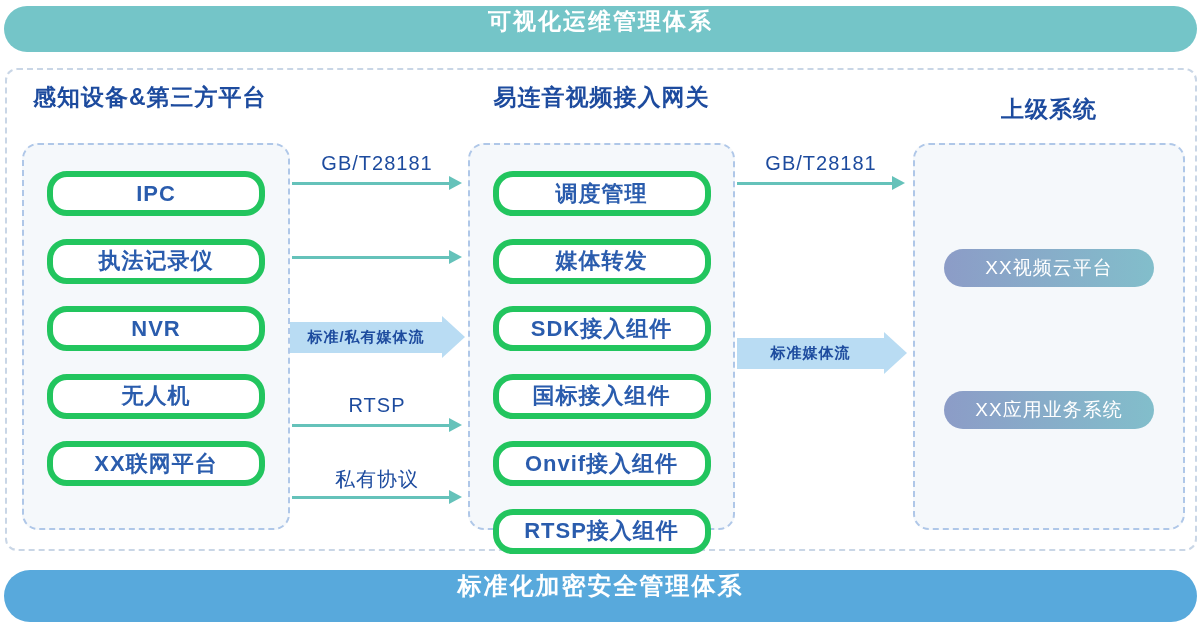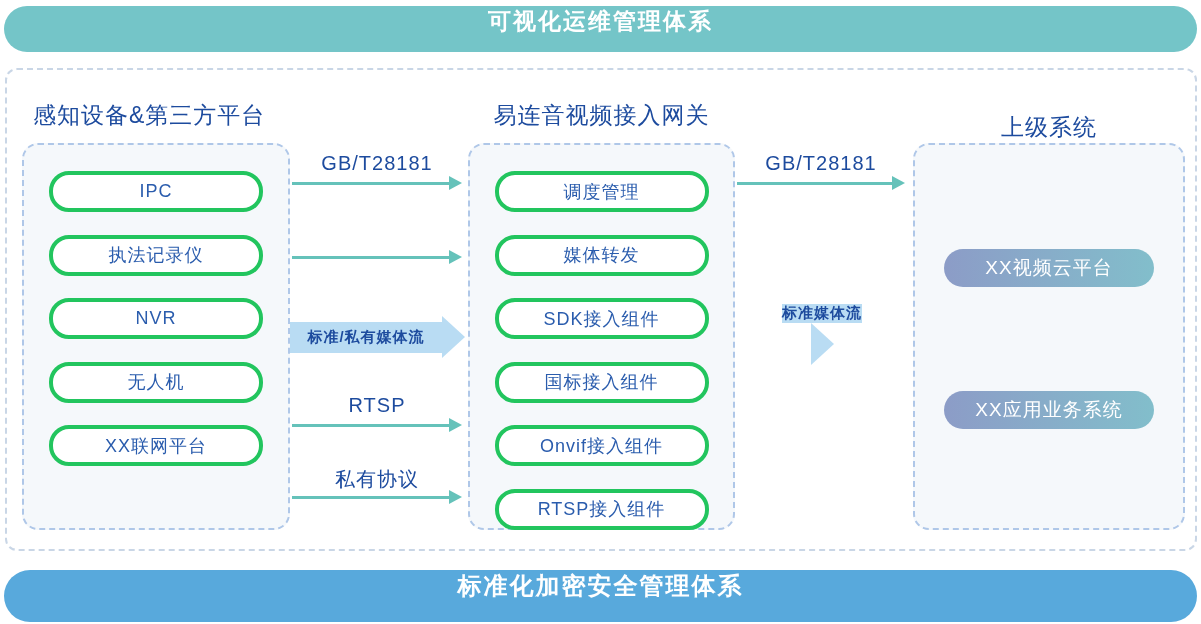--- a/index.html
+++ b/index.html
@@ -10,36 +10,36 @@
   .banner{position:absolute;left:4px;width:1193px;display:flex;justify-content:center;
           color:#ffffff;font-weight:700;letter-spacing:2px;}
   .banner.top{top:6px;height:46px;border-radius:23px;background:#74C5C8;font-size:23px;}
   .banner.bottom{top:570px;height:52px;border-radius:26px;background:#58A9DC;font-size:24px;}
 
   
   .outer-box{position:absolute;left:5px;top:68px;width:1188px;height:479px;
              border:2px dashed #C9D6E6;border-radius:12px;background:#ffffff;}
 
   
-  .col-title{position:absolute;top:100px;color:#1D4B9E;font-size:23px;font-weight:400;letter-spacing:1px;}
+  .col-title{position:absolute;top:82px;color:#1D4B9E;font-size:23px;font-weight:700;letter-spacing:1px;}
   .col-title.left{left:33px;}
   .col-title.center-mid{left:468px;width:267px;text-align:center;}
   .col-title.center-right{left:913px;width:272px;text-align:center;margin-top:12px;}
 
   
   .group-box{position:absolute;top:143px;height:387px;background:#F5F8FB;
              border:2px dashed #AFC7E8;border-radius:16px;box-sizing:border-box;}
   .group-box.left{left:22px;width:268px;}
   .group-box.middle{left:468px;width:267px;}
   .group-box.right{left:913px;width:272px;}
 
   .pill-stack{display:flex;flex-direction:column;align-items:center;gap:22.5px;padding-top:26px;}
-  .pill{width:206px;height:33px;border:4px solid #22c55e;border-radius:20px;background:#ffffff;
+  .pill{width:206px;height:33px;border:6px solid #22c55e;border-radius:20px;background:#ffffff;
         display:flex;align-items:center;justify-content:center;
-        color:#2A5CAD;font-size:18px;font-weight:400;letter-spacing:1px;}
+        color:#2A5CAD;font-size:22px;font-weight:700;letter-spacing:1px;}
 
   .grad-pill{position:absolute;left:50%;transform:translateX(-50%);width:210px;height:38px;border-radius:19px;
              background:linear-gradient(90deg,#8C9CC7 0%,#82BECB 100%);
              display:flex;align-items:center;justify-content:center;
              color:#ffffff;font-size:19px;font-weight:500;letter-spacing:1px;}
   .grad-pill.p1{top:104px;}
   .grad-pill.p2{top:246px;}
 
   
   .flow-label{position:absolute;text-align:center;color:#1D4B9E;font-size:20px;font-weight:500;letter-spacing:1px;}
@@ -133,21 +133,21 @@
     <div class="shaft"></div>
     <div class="head"></div>
   </div>
 
   <div class="flow-label m2r" style="top:152px;">GB/T28181</div>
   <div class="thin-arrow m2r" style="top:176px;">
     <div class="shaft"></div>
     <div class="head"></div>
   </div>
 
-  <div class="thick-arrow m2r" style="top:304px;flex-direction:column;">
+  <div class="thick-arrow m2r" style="top:332px;">
     <div class="body">
       <span>标准媒体流</span>
     </div>
     <div class="head"></div>
   </div>
 
   <div class="banner bottom">
     <span>标准化加密安全管理体系</span>
   </div>
 

